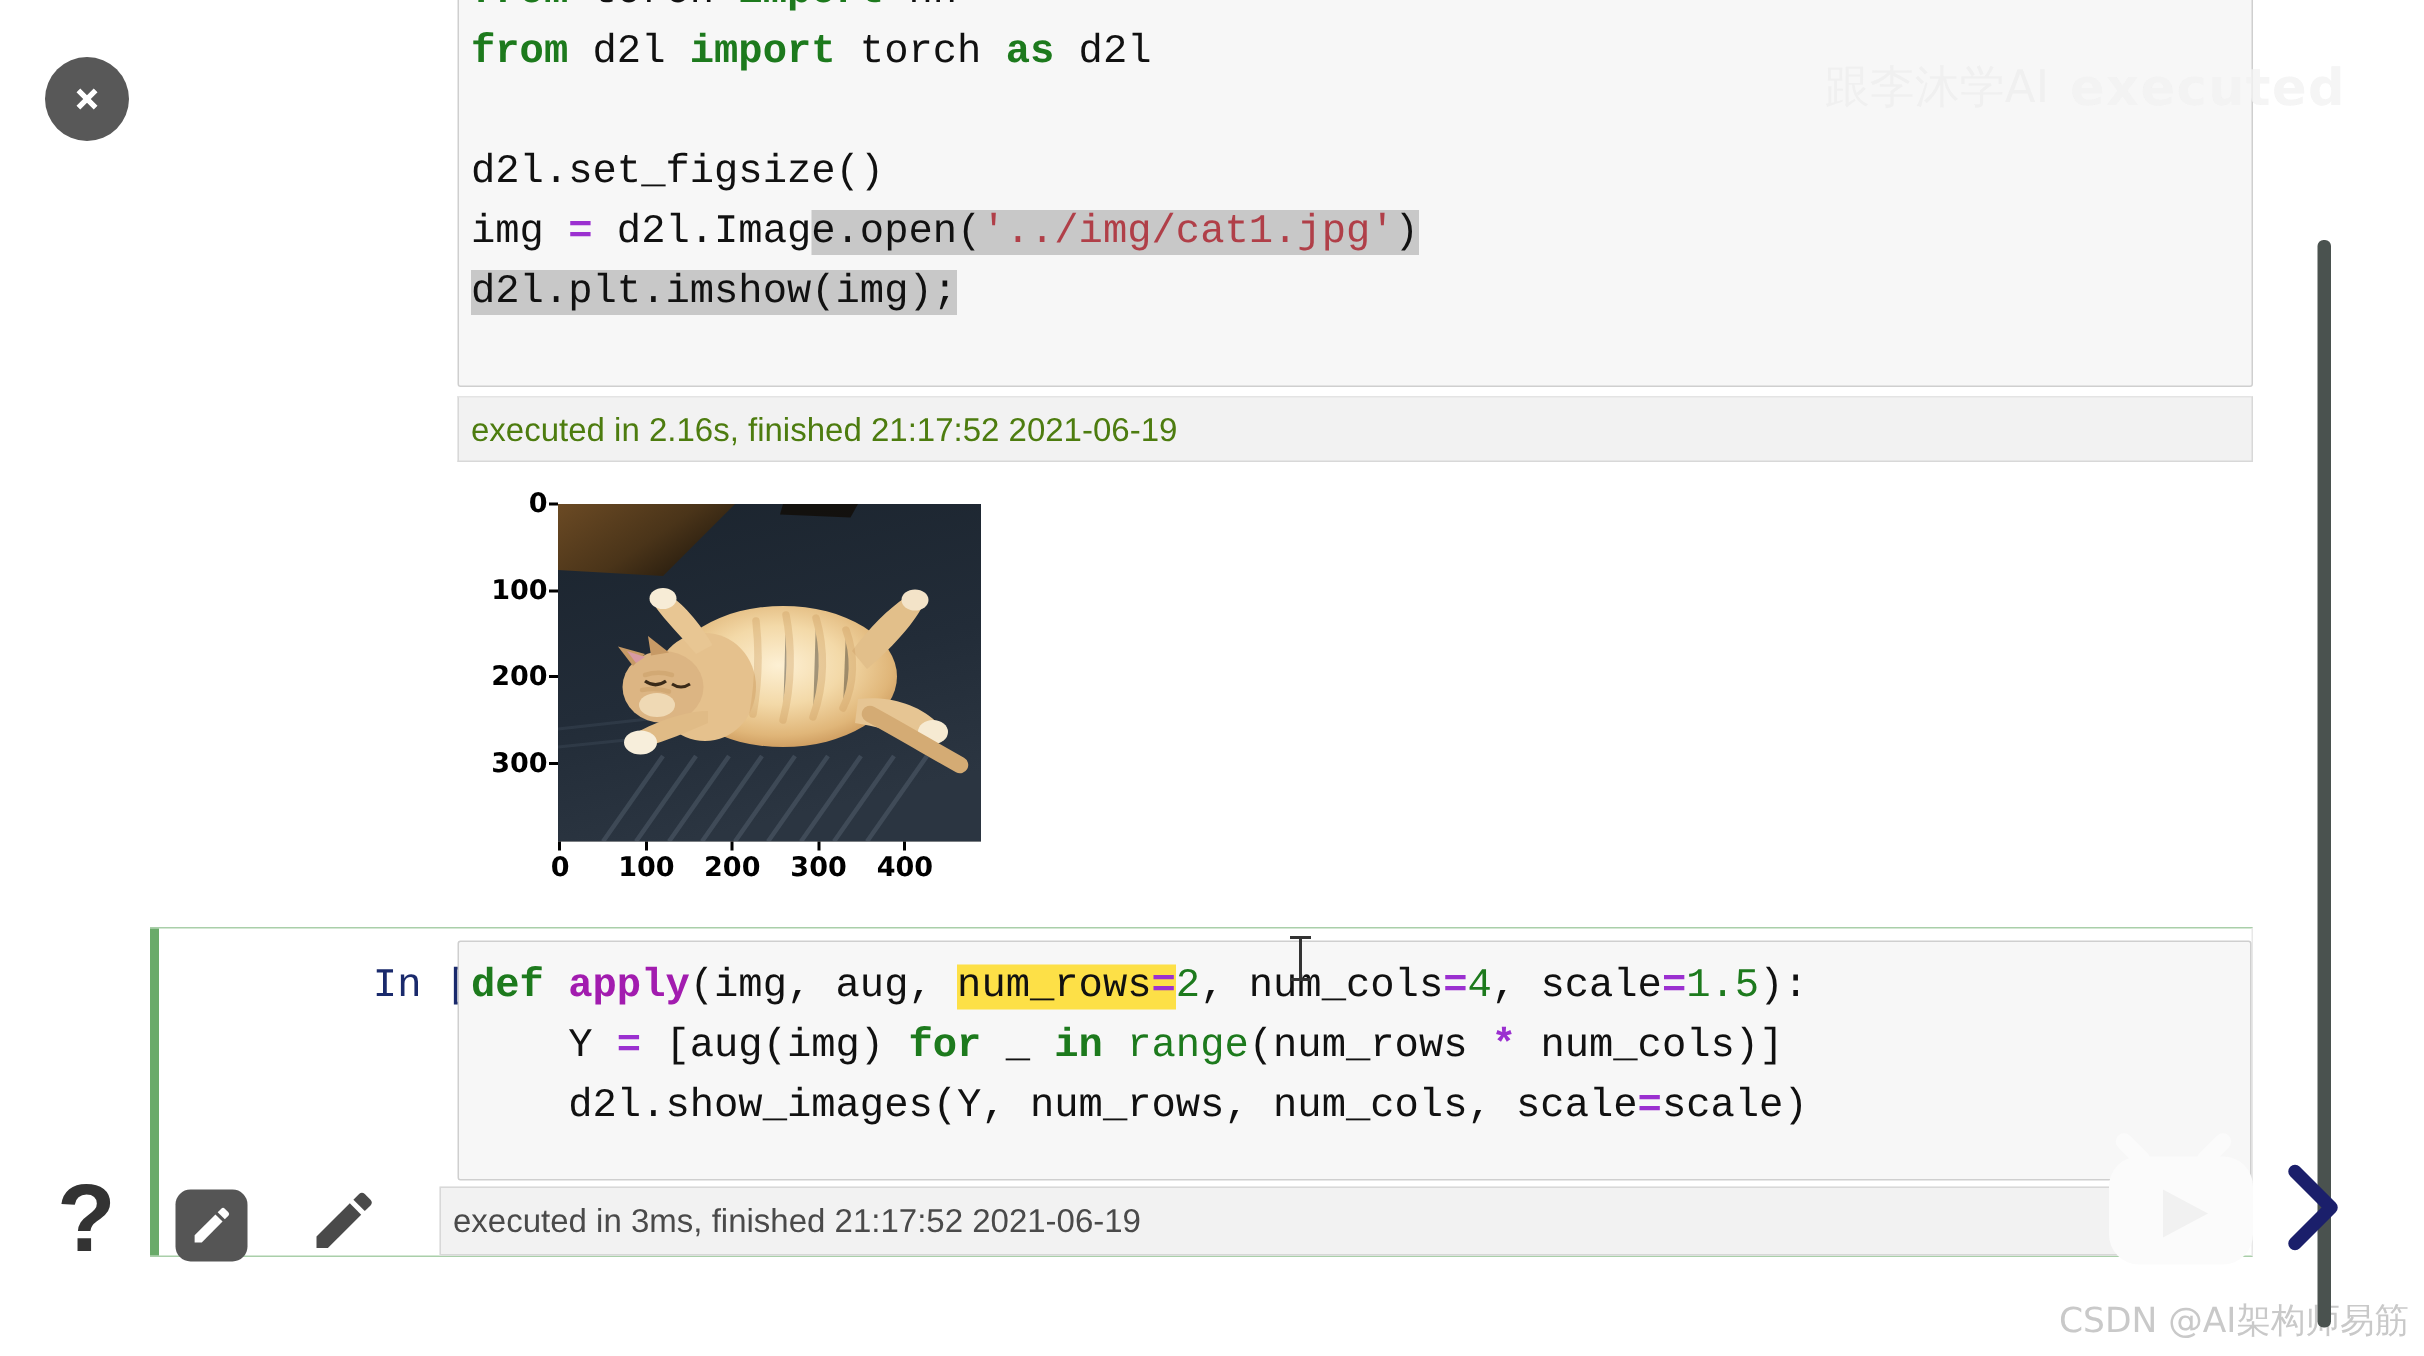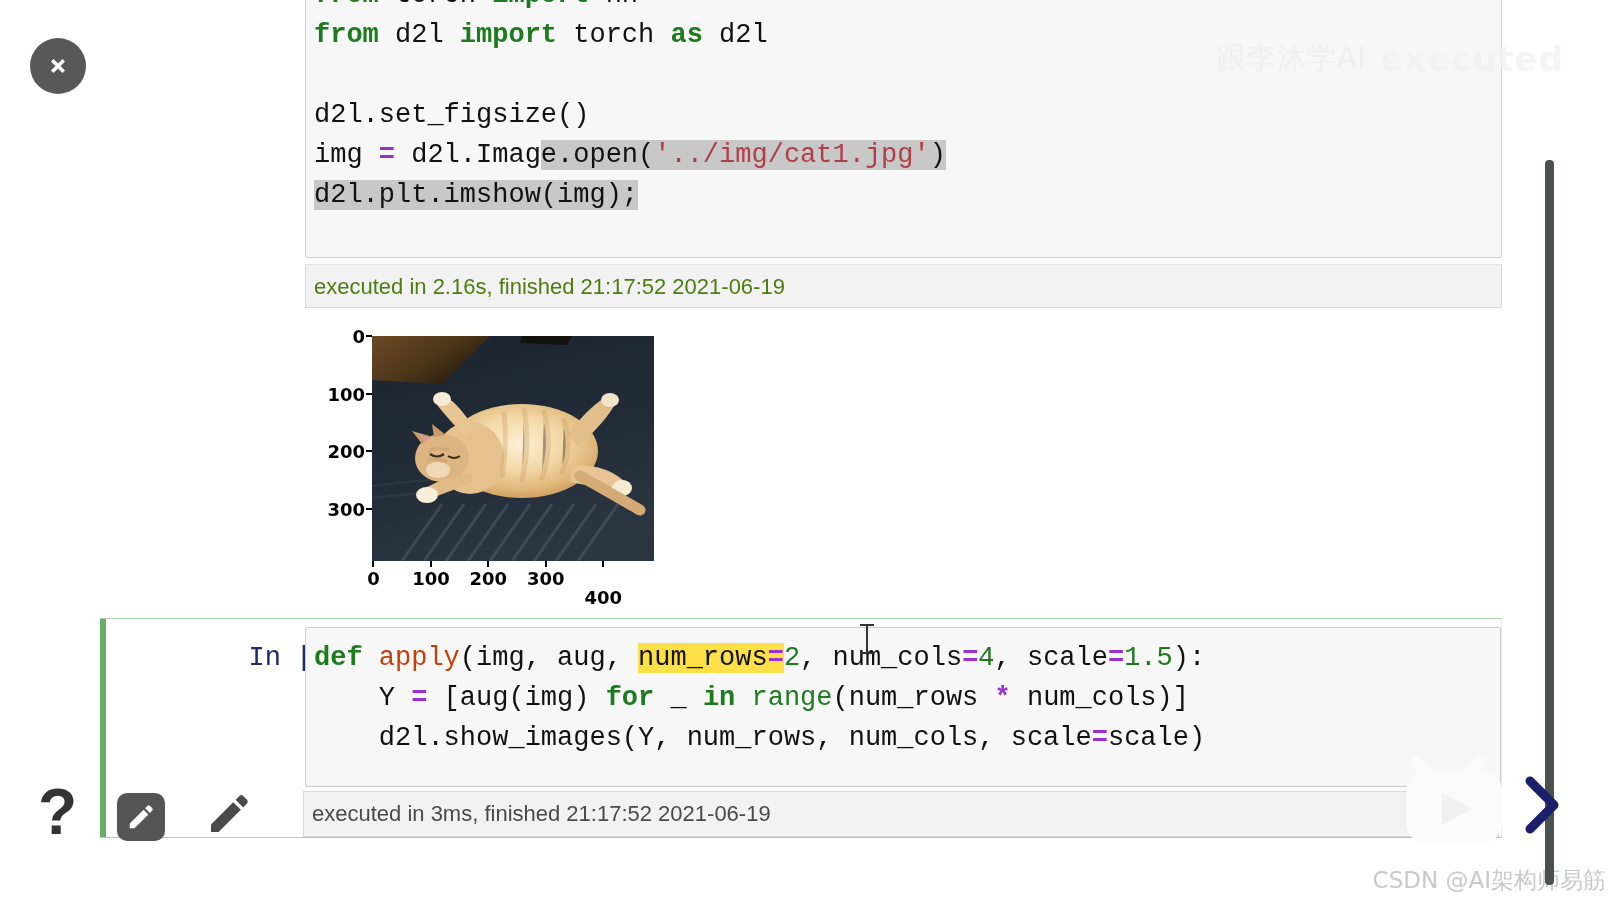--- a/index.html
+++ b/index.html
@@ -20,21 +20,21 @@
     background:#f7f7f7; border:1px solid #cfcfcf; border-radius:2px;
     padding: 12px 8px 12px 8px;
     overflow:hidden; height:296px;
   }
   .codeline {
     font-family:"Liberation Mono", monospace;
     font-size:27px; line-height:40px; white-space:pre; color:#111;
     letter-spacing:0px;
   }
   .kw  { color:#1d7a1d; font-weight:bold; }
-  .fn  { color:#c2410c; font-weight:normal; }
+  .fn  { color:#a21caf; font-weight:bold; }
   .str { color:#b03f48; }
   .op  { color:#9b30d0; font-weight:bold; }
   .num { color:#1d7a1d; }
   .sel { background:#c8c8c8; }
 
   
   .exec1 {
     position:absolute; left:305px; top:264px; width:1197px; height:44px;
     background:#f2f2f2; border-left:1px solid #d8d8d8; border-right:1px solid #d8d8d8;
     border-bottom:1px solid #d8d8d8; border-top:1px solid #e4e4e4;
@@ -67,21 +67,21 @@
     position:absolute; left:62px; top:24px; width:200px; text-align:right;
     font-family:"Liberation Mono", monospace; font-size:27px; color:#1a2a6c;
   }
   .cell2code {
     position:absolute; left:205px; top:8px; width:1196px; height:160px;
     background:#f7f7f7; border:1px solid #cfcfcf; border-radius:2px;
     padding:10px 8px; overflow:hidden;
   }
   .hl-sel { background:#fde047; }
   .exec2 {
-    position:absolute; left:203px; top:172px; width:1196px; height:46px;
+    position:absolute; left:193px; top:172px; width:1196px; height:46px;
     background:#f2f2f2; border:1px solid #d8d8d8;
     color:#4a4a4a; font-size:22px; line-height:44px; padding-left:8px;
   }
 
   
   .ibeam { position:absolute; left:860px; top:624px; width:14px; height:30px; }
   .ibeam:before, .ibeam:after {
     content:""; position:absolute; left:0; width:14px; height:2px; background:#333;
   }
   .ibeam:before { top:0; }
@@ -245,21 +245,21 @@
         <div class="tickmark-y" style="top:76.9%;"></div>
 
         <div class="xtick" style="left:0.5%;">0</div>
         <div class="tickmark-x" style="left:0.5%;"></div>
         <div class="xtick" style="left:20.9%;">100</div>
         <div class="tickmark-x" style="left:20.9%;"></div>
         <div class="xtick" style="left:41.2%;">200</div>
         <div class="tickmark-x" style="left:41.2%;"></div>
         <div class="xtick" style="left:61.6%;">300</div>
         <div class="tickmark-x" style="left:61.6%;"></div>
-        <div class="xtick" style="left:82%;margin-top:19px;">400</div>
+        <div class="xtick" style="left:82%;">400</div>
         <div class="tickmark-x" style="left:82%;"></div>
       </div>
     </div>
 
     <div class="cell2wrap">
       <div class="greenbar"></div>
       <div class="prompt">In [2]:</div>
       <div class="cell2code">
         <div id="cell2code">
             <div class="codeline"><span class="kw">def</span><span> </span><span class="fn">apply</span><span>(img, aug, </span><span class="hl-sel">num_rows</span><span class="hl-sel op">=</span><span class="num">2</span><span>, num_cols</span><span class="op">=</span><span class="num">4</span><span>, scale</span><span class="op">=</span><span class="num">1.5</span><span>):</span></div>

